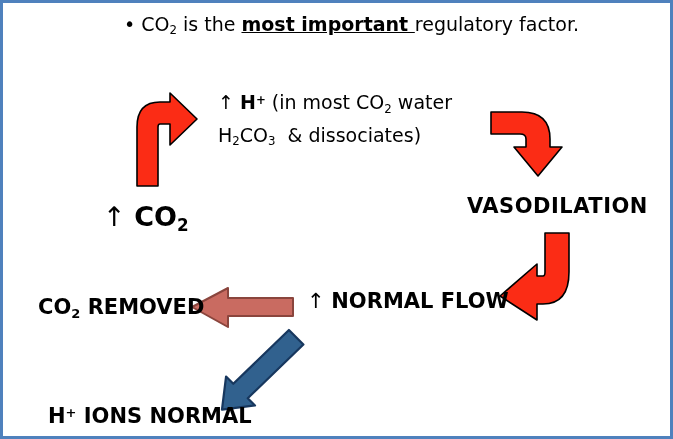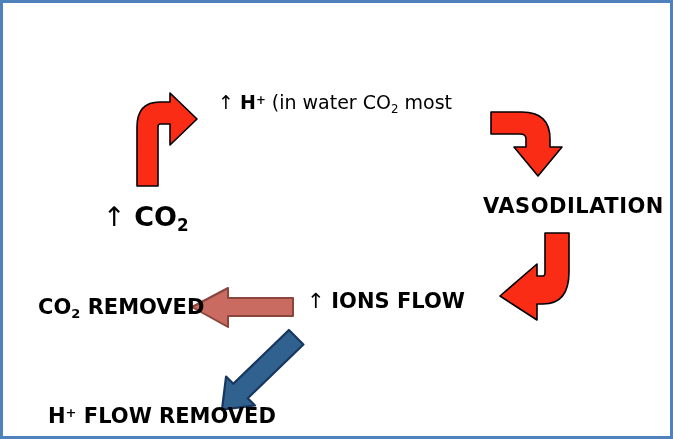--- a/index.html
+++ b/index.html
@@ -16,45 +16,49 @@
   .abs{position:absolute;}
   .pre{white-space:pre-wrap;}
   .b{font-weight:bold;}
   .sb{font-size:0.62em;vertical-align:-0.28em;}
   .sp{font-size:0.62em;vertical-align:0.45em;}
   .emph{font-weight:bold;text-decoration:underline;white-space:pre-wrap;}
   .thin{font-weight:400;}
   #bullet-line{left:121px;top:10px;font-size:19px;}
   #hplus-note{left:215px;top:84px;font-size:19px;line-height:26px;}
   #co2-up{left:100px;top:198px;font-size:27px;font-weight:bold;}
-  #vasodilation{left:480px;top:191px;font-size:21px;font-weight:bold;letter-spacing:0.5px;}
+  #vasodilation{left:464px;top:191px;font-size:21px;font-weight:bold;letter-spacing:0.5px;}
   #blood-flow{left:304px;top:286px;font-size:21px;font-weight:bold;}
   #co2-normal{left:35px;top:292px;font-size:21px;font-weight:bold;}
   #h-ions{left:45px;top:401px;font-size:21px;font-weight:bold;}
   #arrow-co2-to-h{left:131px;top:89px;}
   #arrow-h-to-vaso{left:487px;top:106px;}
   #arrow-vaso-to-flow{left:494px;top:229px;}
   #arrow-flow-to-normal{left:187px;top:283px;}
   #arrow-flow-to-ions{left:206px;top:324px;}
   svg{display:block;}
 </style>
 </head>
 <body>
 
 <div id="slide">
 
+  <div class="abs" id="bullet-line">
+    <span>•</span><span class="pre"> </span><span>CO</span><span class="sb">2</span><span class="pre"> is the </span><span class="emph">most important </span><span>regulatory factor.</span>
+  </div>
 
   <div class="abs" id="arrow-co2-to-h">
     <svg width="65" height="95" viewBox="0 0 65 95">
       <path d="M3,94 V35 Q3,10 26,10 H36 V1 L63,27 L36,53 V32 H26 Q24,32 24,35 V94 Z" stroke="#000000" stroke-width="1.6" stroke-linejoin="round" fill="#fb2c15"></path>
     </svg>
   </div>
 
   <div class="abs" id="hplus-note">
-    <div><span class="thin">↑ </span><span class="b">H</span><span class="b sp">+</span><span class="pre"> (in water CO</span><span class="sb">2</span><span class="pre"> most</span></div>
+    <div><span class="thin">↑ </span><span class="b">H</span><span class="b sp">+</span><span class="pre"> (in most CO</span><span class="sb">2</span><span class="pre"> water</span></div>
+    <div><span>H</span><span class="sb">2</span><span>CO</span><span class="sb">3</span><span class="pre">  &amp; dissociates)</span></div>
   </div>
 
   <div class="abs" id="co2-up">
     <span class="thin">↑ </span><span>CO</span><span class="sb">2</span>
   </div>
 
   <div class="abs" id="arrow-h-to-vaso">
     <svg width="84" height="70" viewBox="0 0 84 70">
       <path d="M1,3 H32 Q60,3 60,30 V38 H72 L48,67 L24,38 H36 V30 Q36,25 30,25 H1 Z" stroke="#000000" stroke-width="1.6" stroke-linejoin="round" fill="#fb2c15"></path>
     </svg>
@@ -64,36 +68,36 @@
     <span>VASODILATION</span>
   </div>
 
   <div class="abs" id="arrow-vaso-to-flow">
     <svg width="78" height="99" viewBox="0 0 78 99">
       <path d="M48,1 H72 V40 Q72,72 46,72 H40 V88 L3,64 L40,32 V44 H46 Q48,44 48,40 Z" stroke="#000000" stroke-width="1.6" stroke-linejoin="round" fill="#fb2c15"></path>
     </svg>
   </div>
 
   <div class="abs" id="blood-flow">
-    <span class="thin">↑ </span><span>IONS FLOW</span>
+    <span class="thin">↑ </span><span>NORMAL FLOW</span>
   </div>
 
   <div class="abs" id="arrow-flow-to-normal">
     <svg width="105" height="43" viewBox="0 0 105 43">
       <path d="M103,12 H38 V2 L2,21 L38,41 V30 H103 Z" stroke="#8a453d" stroke-width="2" stroke-linejoin="round" fill="#c96b61"></path>
     </svg>
   </div>
 
   <div class="abs" id="co2-normal">
     <span>CO</span><span class="sb">2</span><span> REMOVED</span>
   </div>
 
   <div class="abs" id="arrow-flow-to-ions">
     <svg width="102" height="90" viewBox="0 0 110 95">
       <path d="M86.2,2.2 L101.8,17.8 L41.8,75.8 L49.6,83.6 L14,88 L18.4,52.4 L26.2,60.2 Z" stroke="#17375e" stroke-width="2.4" stroke-linejoin="round" fill="#31618e"></path>
     </svg>
   </div>
 
   <div class="abs" id="h-ions">
-    <span>H</span><span class="sp">+</span><span> FLOW REMOVED</span>
+    <span>H</span><span class="sp">+</span><span> IONS NORMAL</span>
   </div>
 
 </div>
 
 </body></html>

